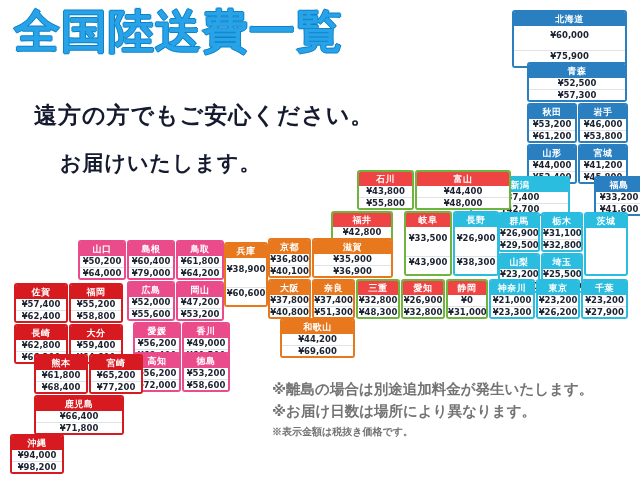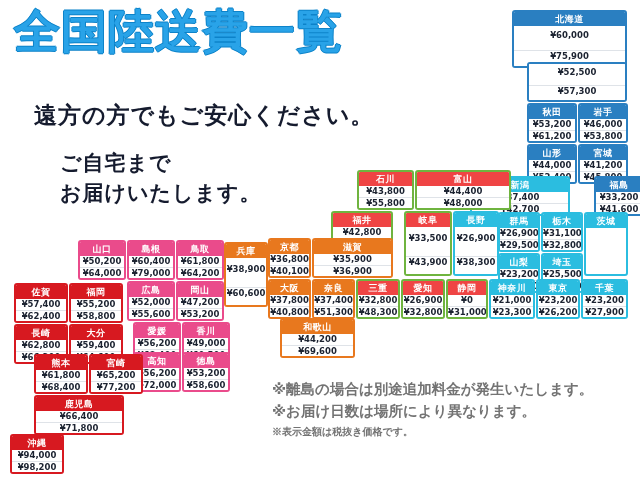--- a/index.html
+++ b/index.html
@@ -89,33 +89,33 @@
   .note.small{font-size:10px;line-height:20px;font-family:Liberation Serif, serif;}
 </style>
 </head>
 <body>
 
 <div id="page">
 
   <div class="title">全国陸送費一覧</div>
   <div class="sub1">遠方の方でもご安心ください。</div>
   <div class="sub2">
-    <div>ご自宅まで</div>
     <div>お届けいたします。</div>
   </div>
 
   <div id="boxes">
       <div class="box t-blue" style="left: 512px; top: 10px; width: 115px; height: 58px;">
         <div class="hd">北海道</div>
         <div class="vals">
           <div class="v">¥60,000</div>
           <div class="v">¥75,900</div>
         </div>
       </div>
       <div class="box t-blue" style="left: 527px; top: 62px; width: 100px; height: 40px;">
+        <div class="hd">青森</div>
         <div class="vals">
           <div class="v">¥52,500</div>
           <div class="v">¥57,300</div>
         </div>
       </div>
       <div class="box t-blue" style="left: 527px; top: 103px; width: 50px; height: 40px;">
         <div class="hd">秋田</div>
         <div class="vals">
           <div class="v">¥53,200</div>
           <div class="v">¥61,200</div>

